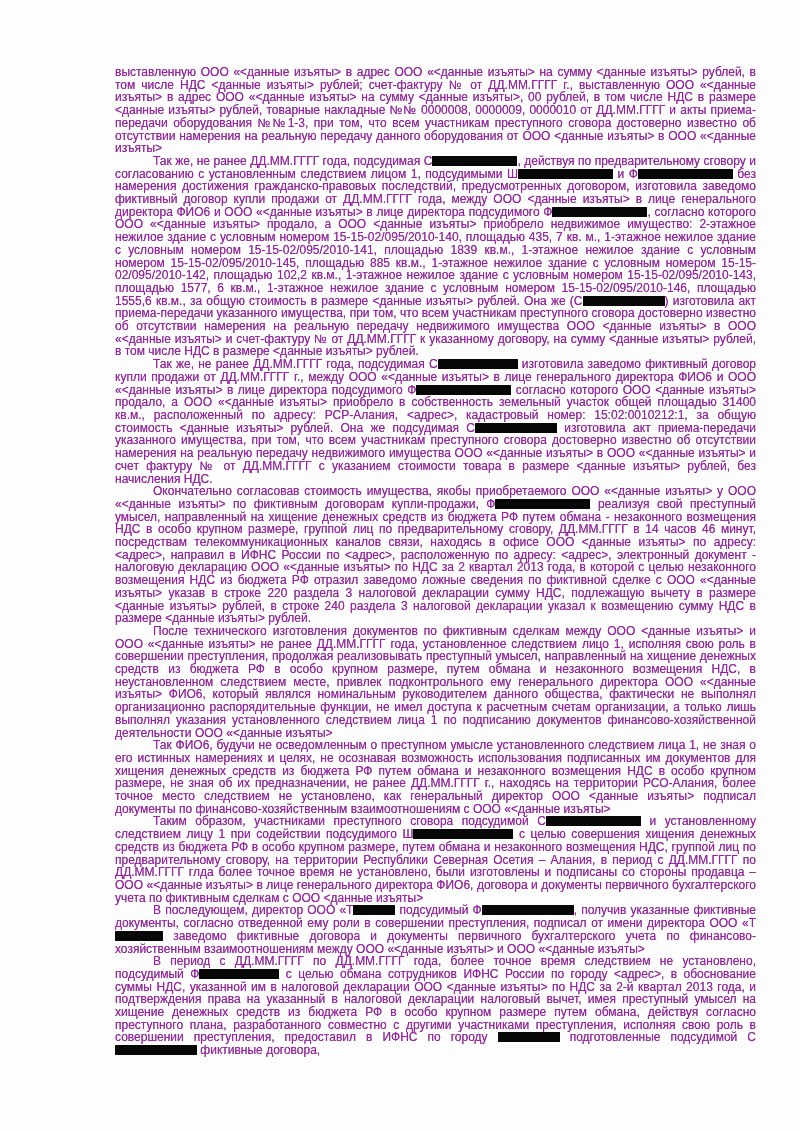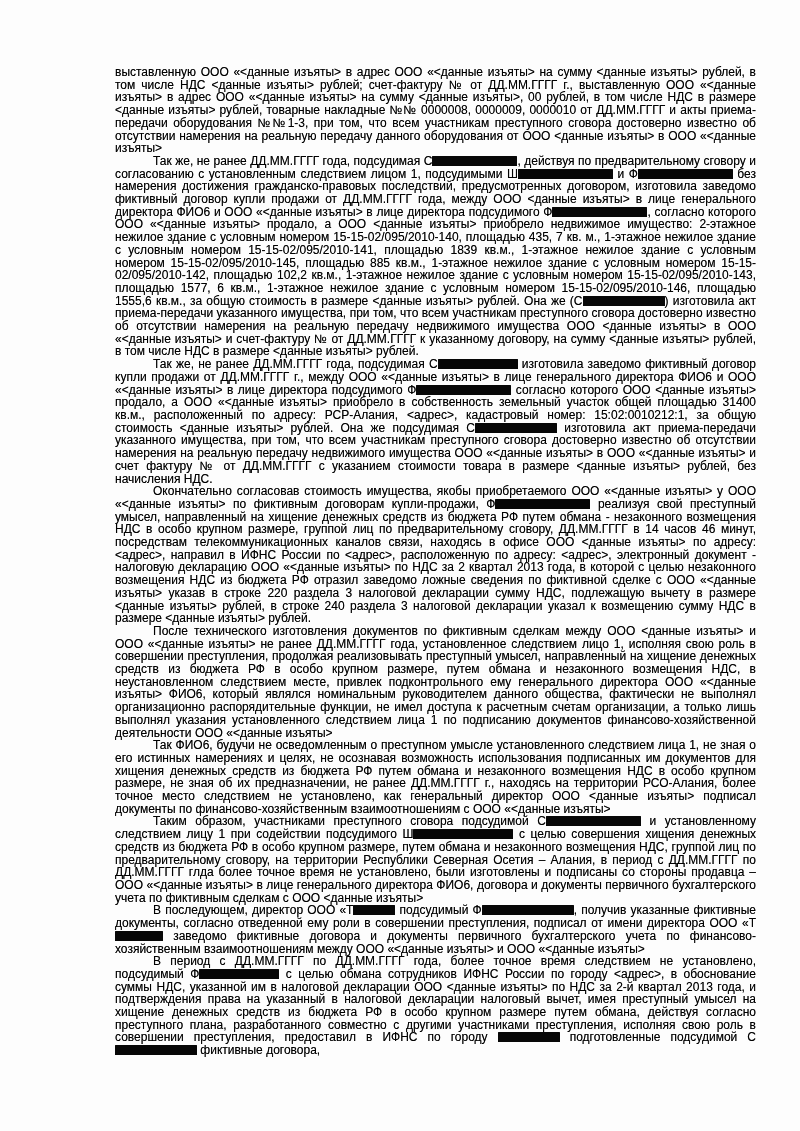--- a/index.html
+++ b/index.html
@@ -38,21 +38,21 @@
     height: 10px;
     background: #070707;
     vertical-align: -1px;
     border-radius: 0.5px;
   }
 </style>
 </head>
 <body>
 
 <div class="page">
-  <div class="doc-body" style="color: #000000;">
+  <div class="doc-body" style="color: #a21caf;">
       <p>выставленную ООО «&lt;данные изъяты&gt; в адрес ООО «&lt;данные изъяты&gt; на сумму &lt;данные изъяты&gt; рублей, в том числе НДС &lt;данные изъяты&gt; рублей; счет-фактуру № от ДД.ММ.ГГГГ г., выставленную ООО «&lt;данные изъяты&gt; в адрес ООО «&lt;данные изъяты&gt; на сумму &lt;данные изъяты&gt;, 00 рублей, в том числе НДС в размере &lt;данные изъяты&gt; рублей, товарные накладные №№ 0000008, 0000009, 0000010 от ДД.ММ.ГГГГ и акты приема-передачи оборудования №№1-3, при том, что всем участникам преступного сговора достоверно известно об отсутствии намерения на реальную передачу данного оборудования от ООО &lt;данные изъяты&gt; в ООО «&lt;данные изъяты&gt;</p>
       <p class="indent">Так же, не ранее ДД.ММ.ГГГГ года, подсудимая С<span class="redaction" style="width: 85px; background: rgb(7, 7, 7);"></span>, действуя по предварительному сговору и согласованию с установленным следствием лицом 1, подсудимыми Ш<span class="redaction" style="width: 95px; background: rgb(7, 7, 7);"></span> и Ф<span class="redaction" style="width: 95px; background: rgb(7, 7, 7);"></span> без намерения достижения гражданско-правовых последствий, предусмотренных договором, изготовила заведомо фиктивный договор купли продажи от ДД.ММ.ГГГГ года, между ООО &lt;данные изъяты&gt; в лице генерального директора ФИО6 и ООО «&lt;данные изъяты&gt; в лице директора подсудимого Ф<span class="redaction" style="width: 95px; background: rgb(7, 7, 7);"></span>, согласно которого ООО «&lt;данные изъяты&gt; продало, а ООО &lt;данные изъяты&gt; приобрело недвижимое имущество: 2-этажное нежилое здание с условным номером 15-15-02/095/2010-140, площадью 435, 7 кв. м., 1-этажное нежилое здание с условным номером 15-15-02/095/2010-141, площадью 1839 кв.м., 1-этажное нежилое здание с условным номером 15-15-02/095/2010-145, площадью 885 кв.м., 1-этажное нежилое здание с условным номером 15-15-02/095/2010-142, площадью 102,2 кв.м., 1-этажное нежилое здание с условным номером 15-15-02/095/2010-143, площадью 1577, 6 кв.м., 1-этажное нежилое здание с условным номером 15-15-02/095/2010-146, площадью 1555,6 кв.м., за общую стоимость в размере &lt;данные изъяты&gt; рублей. Она же (С<span class="redaction" style="width: 82px; background: rgb(7, 7, 7);"></span>) изготовила акт приема-передачи указанного имущества, при том, что всем участникам преступного сговора достоверно известно об отсутствии намерения на реальную передачу недвижимого имущества ООО &lt;данные изъяты&gt; в ООО «&lt;данные изъяты&gt; и счет-фактуру № от ДД.ММ.ГГГГ к указанному договору, на сумму &lt;данные изъяты&gt; рублей, в том числе НДС в размере &lt;данные изъяты&gt; рублей.</p>
       <p class="indent">Так же, не ранее ДД.ММ.ГГГГ года, подсудимая С<span class="redaction" style="width: 80px; background: rgb(7, 7, 7);"></span> изготовила заведомо фиктивный договор купли продажи от ДД.ММ.ГГГГ г., между ООО «&lt;данные изъяты&gt; в лице генерального директора ФИО6 и ООО «&lt;данные изъяты&gt; в лице директора подсудимого Ф<span class="redaction" style="width: 95px; background: rgb(7, 7, 7);"></span> согласно которого ООО &lt;данные изъяты&gt; продало, а ООО «&lt;данные изъяты&gt; приобрело в собственность земельный участок общей площадью 31400 кв.м., расположенный по адресу: РСР-Алания, &lt;адрес&gt;, кадастровый номер: 15:02:0010212:1, за общую стоимость &lt;данные изъяты&gt; рублей. Она же подсудимая С<span class="redaction" style="width: 82px; background: rgb(7, 7, 7);"></span> изготовила акт приема-передачи указанного имущества, при том, что всем участникам преступного сговора достоверно известно об отсутствии намерения на реальную передачу недвижимого имущества ООО «&lt;данные изъяты&gt; в ООО «&lt;данные изъяты&gt; и счет фактуру № от ДД.ММ.ГГГГ с указанием стоимости товара в размере &lt;данные изъяты&gt; рублей, без начисления НДС.</p>
       <p class="indent">Окончательно согласовав стоимость имущества, якобы приобретаемого ООО «&lt;данные изъяты&gt; у ООО «&lt;данные изъяты&gt; по фиктивным договорам купли-продажи, Ф<span class="redaction" style="width: 95px; background: rgb(7, 7, 7);"></span> реализуя свой преступный умысел, направленный на хищение денежных средств из бюджета РФ путем обмана - незаконного возмещения НДС в особо крупном размере, группой лиц по предварительному сговору, ДД.ММ.ГГГГ в 14 часов 46 минут, посредствам телекоммуникационных каналов связи, находясь в офисе ООО &lt;данные изъяты&gt; по адресу: &lt;адрес&gt;, направил в ИФНС России по &lt;адрес&gt;, расположенную по адресу: &lt;адрес&gt;, электронный документ - налоговую декларацию ООО «&lt;данные изъяты&gt; по НДС за 2 квартал 2013 года, в которой с целью незаконного возмещения НДС из бюджета РФ отразил заведомо ложные сведения по фиктивной сделке с ООО «&lt;данные изъяты&gt; указав в строке 220 раздела 3 налоговой декларации сумму НДС, подлежащую вычету в размере &lt;данные изъяты&gt; рублей, в строке 240 раздела 3 налоговой декларации указал к возмещению сумму НДС в размере &lt;данные изъяты&gt; рублей.</p>
       <p class="indent">После технического изготовления документов по фиктивным сделкам между ООО &lt;данные изъяты&gt; и ООО «&lt;данные изъяты&gt; не ранее ДД.ММ.ГГГГ года, установленное следствием лицо 1, исполняя свою роль в совершении преступления, продолжая реализовывать преступный умысел, направленный на хищение денежных средств из бюджета РФ в особо крупном размере, путем обмана и незаконного возмещения НДС, в неустановленном следствием месте, привлек подконтрольного ему генерального директора ООО «&lt;данные изъяты&gt; ФИО6, который являлся номинальным руководителем данного общества, фактически не выполнял организационно распорядительные функции, не имел доступа к расчетным счетам организации, а только лишь выполнял указания установленного следствием лица 1 по подписанию документов финансово-хозяйственной деятельности ООО «&lt;данные изъяты&gt;</p>
       <p class="indent">Так ФИО6, будучи не осведомленным о преступном умысле установленного следствием лица 1, не зная о его истинных намерениях и целях, не осознавая возможность использования подписанных им документов для хищения денежных средств из бюджета РФ путем обмана и незаконного возмещения НДС в особо крупном размере, не зная об их предназначении, не ранее ДД.ММ.ГГГГ г., находясь на территории РСО-Алания, более точное место следствием не установлено, как генеральный директор ООО &lt;данные изъяты&gt; подписал документы по финансово-хозяйственным взаимоотношениям с ООО «&lt;данные изъяты&gt;</p>
       <p class="indent">Таким образом, участниками преступного сговора подсудимой С<span class="redaction" style="width: 95px; background: rgb(7, 7, 7);"></span> и установленному следствием лицу 1 при содействии подсудимого Ш<span class="redaction" style="width: 100px; background: rgb(7, 7, 7);"></span> с целью совершения хищения денежных средств из бюджета РФ в особо крупном размере, путем обмана и незаконного возмещения НДС, группой лиц по предварительному сговору, на территории Республики Северная Осетия – Алания, в период с ДД.ММ.ГГГГ по ДД.ММ.ГГГГ глда более точное время не установлено, были изготовлены и подписаны со стороны продавца – ООО «&lt;данные изъяты&gt; в лице генерального директора ФИО6, договора и документы первичного бухгалтерского учета по фиктивным сделкам с ООО &lt;данные изъяты&gt;</p>
       <p class="indent">В последующем, директор ООО «Т<span class="redaction" style="width: 42px; background: rgb(7, 7, 7);"></span> подсудимый Ф<span class="redaction" style="width: 92px; background: rgb(7, 7, 7);"></span>, получив указанные фиктивные документы, согласно отведенной ему роли в совершении преступления, подписал от имени директора ООО «Т<span class="redaction" style="width: 48px; background: rgb(7, 7, 7);"></span> заведомо фиктивные договора и документы первичного бухгалтерского учета по финансово-хозяйственным взаимоотношениям между ООО «&lt;данные изъяты&gt; и ООО «&lt;данные изъяты&gt;</p>
       <p class="indent">В период с ДД.ММ.ГГГГ по ДД.ММ.ГГГГ года, более точное время следствием не установлено, подсудимый Ф<span class="redaction" style="width: 80px; background: rgb(7, 7, 7);"></span> с целью обмана сотрудников ИФНС России по городу &lt;адрес&gt;, в обоснование суммы НДС, указанной им в налоговой декларации ООО &lt;данные изъяты&gt; по НДС за 2-й квартал 2013 года, и подтверждения права на указанный в налоговой декларации налоговый вычет, имея преступный умысел на хищение денежных средств из бюджета РФ в особо крупном размере путем обмана, действуя согласно преступного плана, разработанного совместно с другими участниками преступления, исполняя свою роль в совершении преступления, предоставил в ИФНС по городу <span class="redaction" style="width: 62px; background: rgb(7, 7, 7);"></span> подготовленные подсудимой С<span class="redaction" style="width: 82px; background: rgb(7, 7, 7);"></span> фиктивные договора,</p>
     </div>

